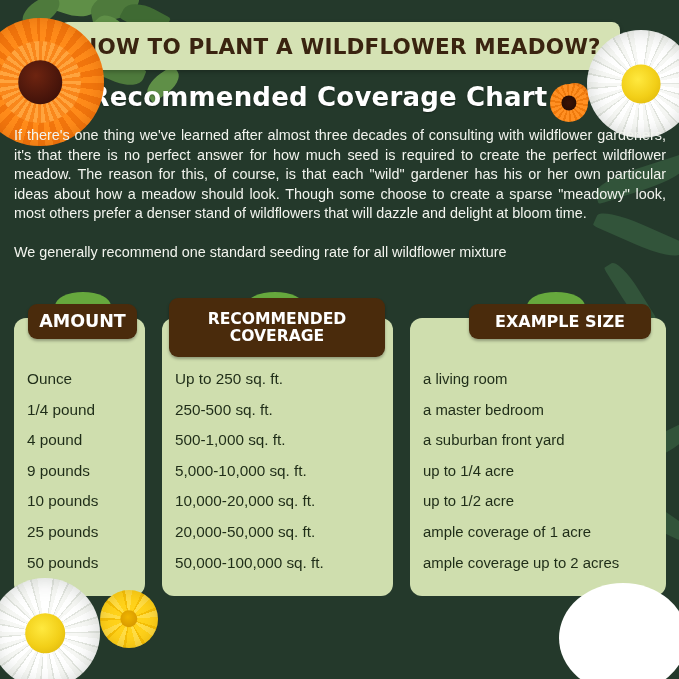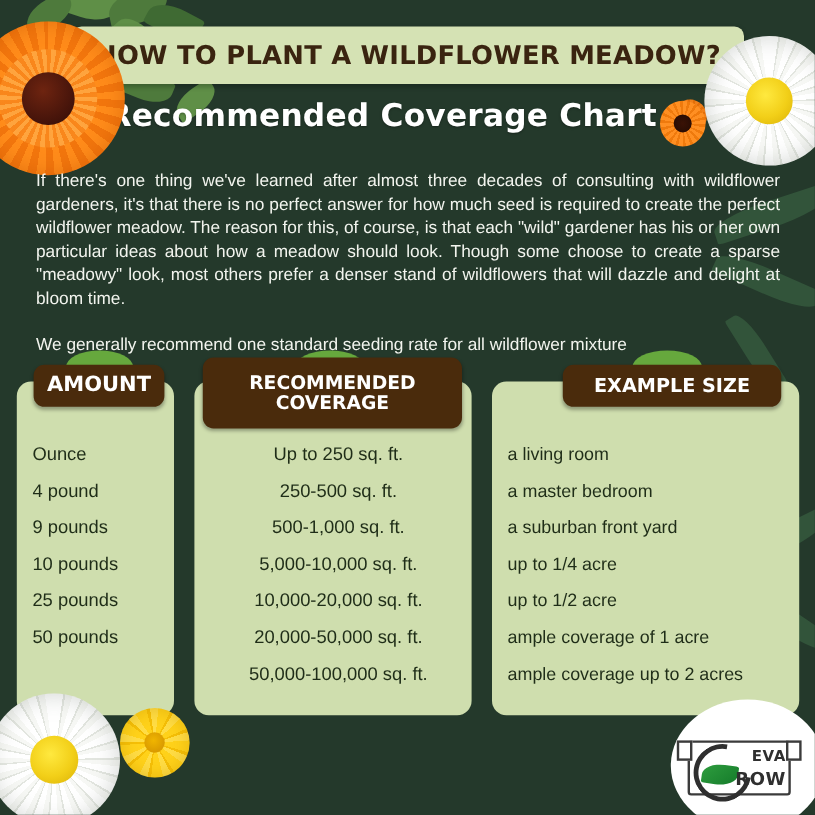--- a/index.html
+++ b/index.html
@@ -108,32 +108,32 @@
     font-family:"DejaVu Sans",sans-serif;
     text-shadow:0 1px 2px rgba(0,0,0,.35);
   }
 
   
   .body-copy{
     position:absolute;left:14px;top:126px;width:652px;
     color:#f2f4ee;font-size:14.4px;line-height:19.6px;
     text-align:justify;
   }
-  .body-copy p{margin:16px;}
+  .body-copy p{margin:0;}
   .body-copy p.second{margin-top:19px;text-align:left;}
 
   
   .panels{position:absolute;left:14px;top:318px;width:652px;height:278px;}
   .panel{
     position:absolute;top:0;bottom:0;
     background:#cfdeae;
     border-radius:12px;
   }
   .panel.p1{left:0;width:131px;}
-  .panel.p2{left:148px;width:231px;text-align:center;}
+  .panel.p2{left:148px;width:231px;}
   .panel.p3{left:396px;width:256px;}
 
   .semicircle{
     position:absolute;border-radius:50% 50% 0 0;
     background:#66a83d;
   }
   .sc1{left:41px;top:-26px;width:56px;height:28px;}
   .sc2{left:232px;top:-26px;width:58px;height:28px;}
   .sc3{left:513px;top:-26px;width:58px;height:28px;}
 
@@ -274,20 +274,21 @@
 
   <div class="panels">
 
     <div class="semicircle sc1"></div>
     <div class="semicircle sc2"></div>
     <div class="semicircle sc3"></div>
 
     <div class="panel p1">
       <div class="rows">
         <div class="row">Ounce</div>
+        <div class="row">1/4 pound</div>
         <div class="row">4 pound</div>
         <div class="row">9 pounds</div>
         <div class="row">10 pounds</div>
         <div class="row">25 pounds</div>
         <div class="row">50 pounds</div>
       </div>
     </div>
 
     <div class="panel p2">
       <div class="rows">
@@ -331,24 +332,15 @@
     <div class="petals"></div>
       <div class="core"></div>
   </div>
   <div class="flower coreopsis deco" style="left:100px;top:590px;width:58px;height:58px;">
     <div class="petals"></div>
       <div class="core"></div>
   </div>
 
   <div class="logo-wrap">
     <div class="logo-disc"></div>
-    <div class="logo-mark">
-      <div class="logo-frame"></div>
-      <div class="logo-g"></div>
-      <div class="logo-leaf"></div>
-      <div class="logo-text">
-        <div class="logo-eva">EVA</div>
-        <div class="logo-row">ROW</div>
-      </div>
-    </div>
   </div>
 
 </div>
 
 </body></html>

